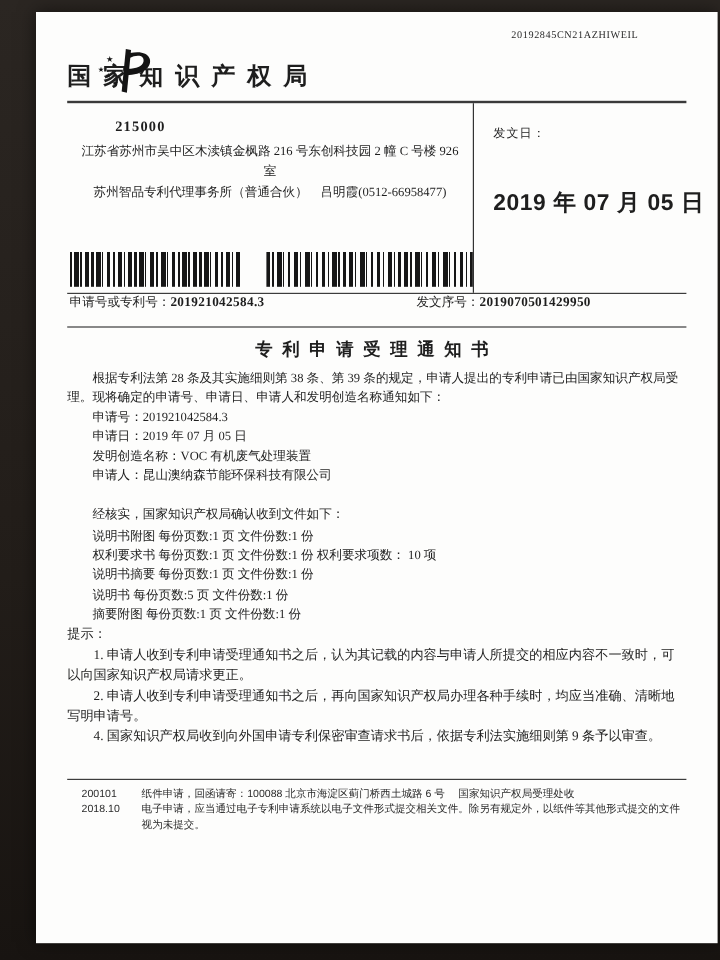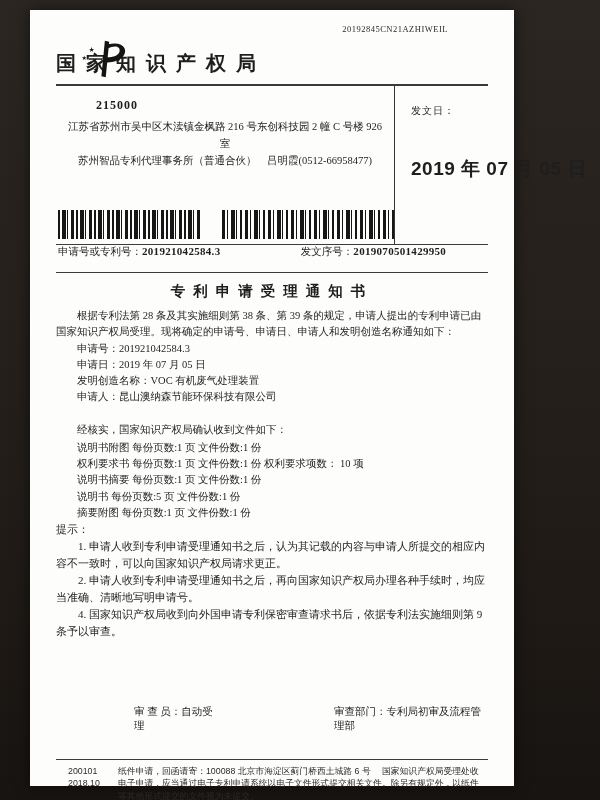--- a/index.html
+++ b/index.html
@@ -5,21 +5,21 @@
   * { margin:0; padding:0; box-sizing:border-box; }
   html,body { width:600px; height:800px; overflow:hidden; }
   body {
     background:#241f1b;
     font-family:"Liberation Serif","DejaVu Serif",serif;
     color:#1e1e1e;
     position:relative;
   }
   .frame-shadow { position:absolute; inset:0; background:linear-gradient(180deg,#2b2622 0%,#221d19 60%,#181411 100%); }
   .page {
-    position:absolute; left:30px; top:10px; width:484px; height:776px;
+    position:absolute; left:30px; top:10px; width:568px; height:776px;
     background:#fdfdfc; box-shadow:0 0 14px rgba(0,0,0,.55);
     padding:14px 26px 0 26px;
   }
   
   .doc-code { text-align:right; font-size:8.5px; letter-spacing:.5px; color:#2a2a2a; padding-right:40px; height:14px; }
   .header-band { position:relative; height:46px; }
   .logo { position:absolute; left:22px; top:0; }
   .agency-title { text-align:left; font-size:20px; font-weight:bold; letter-spacing:10px; padding-top:12px; white-space:nowrap; }
   .rule { border:none; border-top:1.6px solid #3c3c3c; }
   .rule-thick { border-top:2px solid #3a3a3a; }
@@ -140,28 +140,20 @@
     </div>
   </div>
 
   <div class="tips">
     <div>提示：</div>
     <div class="tip-item">1. 申请人收到专利申请受理通知书之后，认为其记载的内容与申请人所提交的相应内容不一致时，可以向国家知识产权局请求更正。</div>
     <div class="tip-item">2. 申请人收到专利申请受理通知书之后，再向国家知识产权局办理各种手续时，均应当准确、清晰地写明申请号。</div>
     <div class="tip-item">4. 国家知识产权局收到向外国申请专利保密审查请求书后，依据专利法实施细则第 9 条予以审查。</div>
   </div>
 
-  <div class="signoff">
-    <div class="signoff-left">
-      <span>审 查 员：</span><span>自动受理</span>
-    </div>
-    <div class="signoff-right">
-      <span>审查部门：</span><span>专利局初审及流程管理部</span>
-    </div>
-  </div>
 
   <hr class="rule footer-rule">
 
   <div class="footer">
     <div class="footer-codes">
       <div>200101</div>
       <div>2018.10</div>
     </div>
     <div class="footer-lines">
       <div>纸件申请，回函请寄：100088  北京市海淀区蓟门桥西土城路 6 号　 国家知识产权局受理处收</div>

